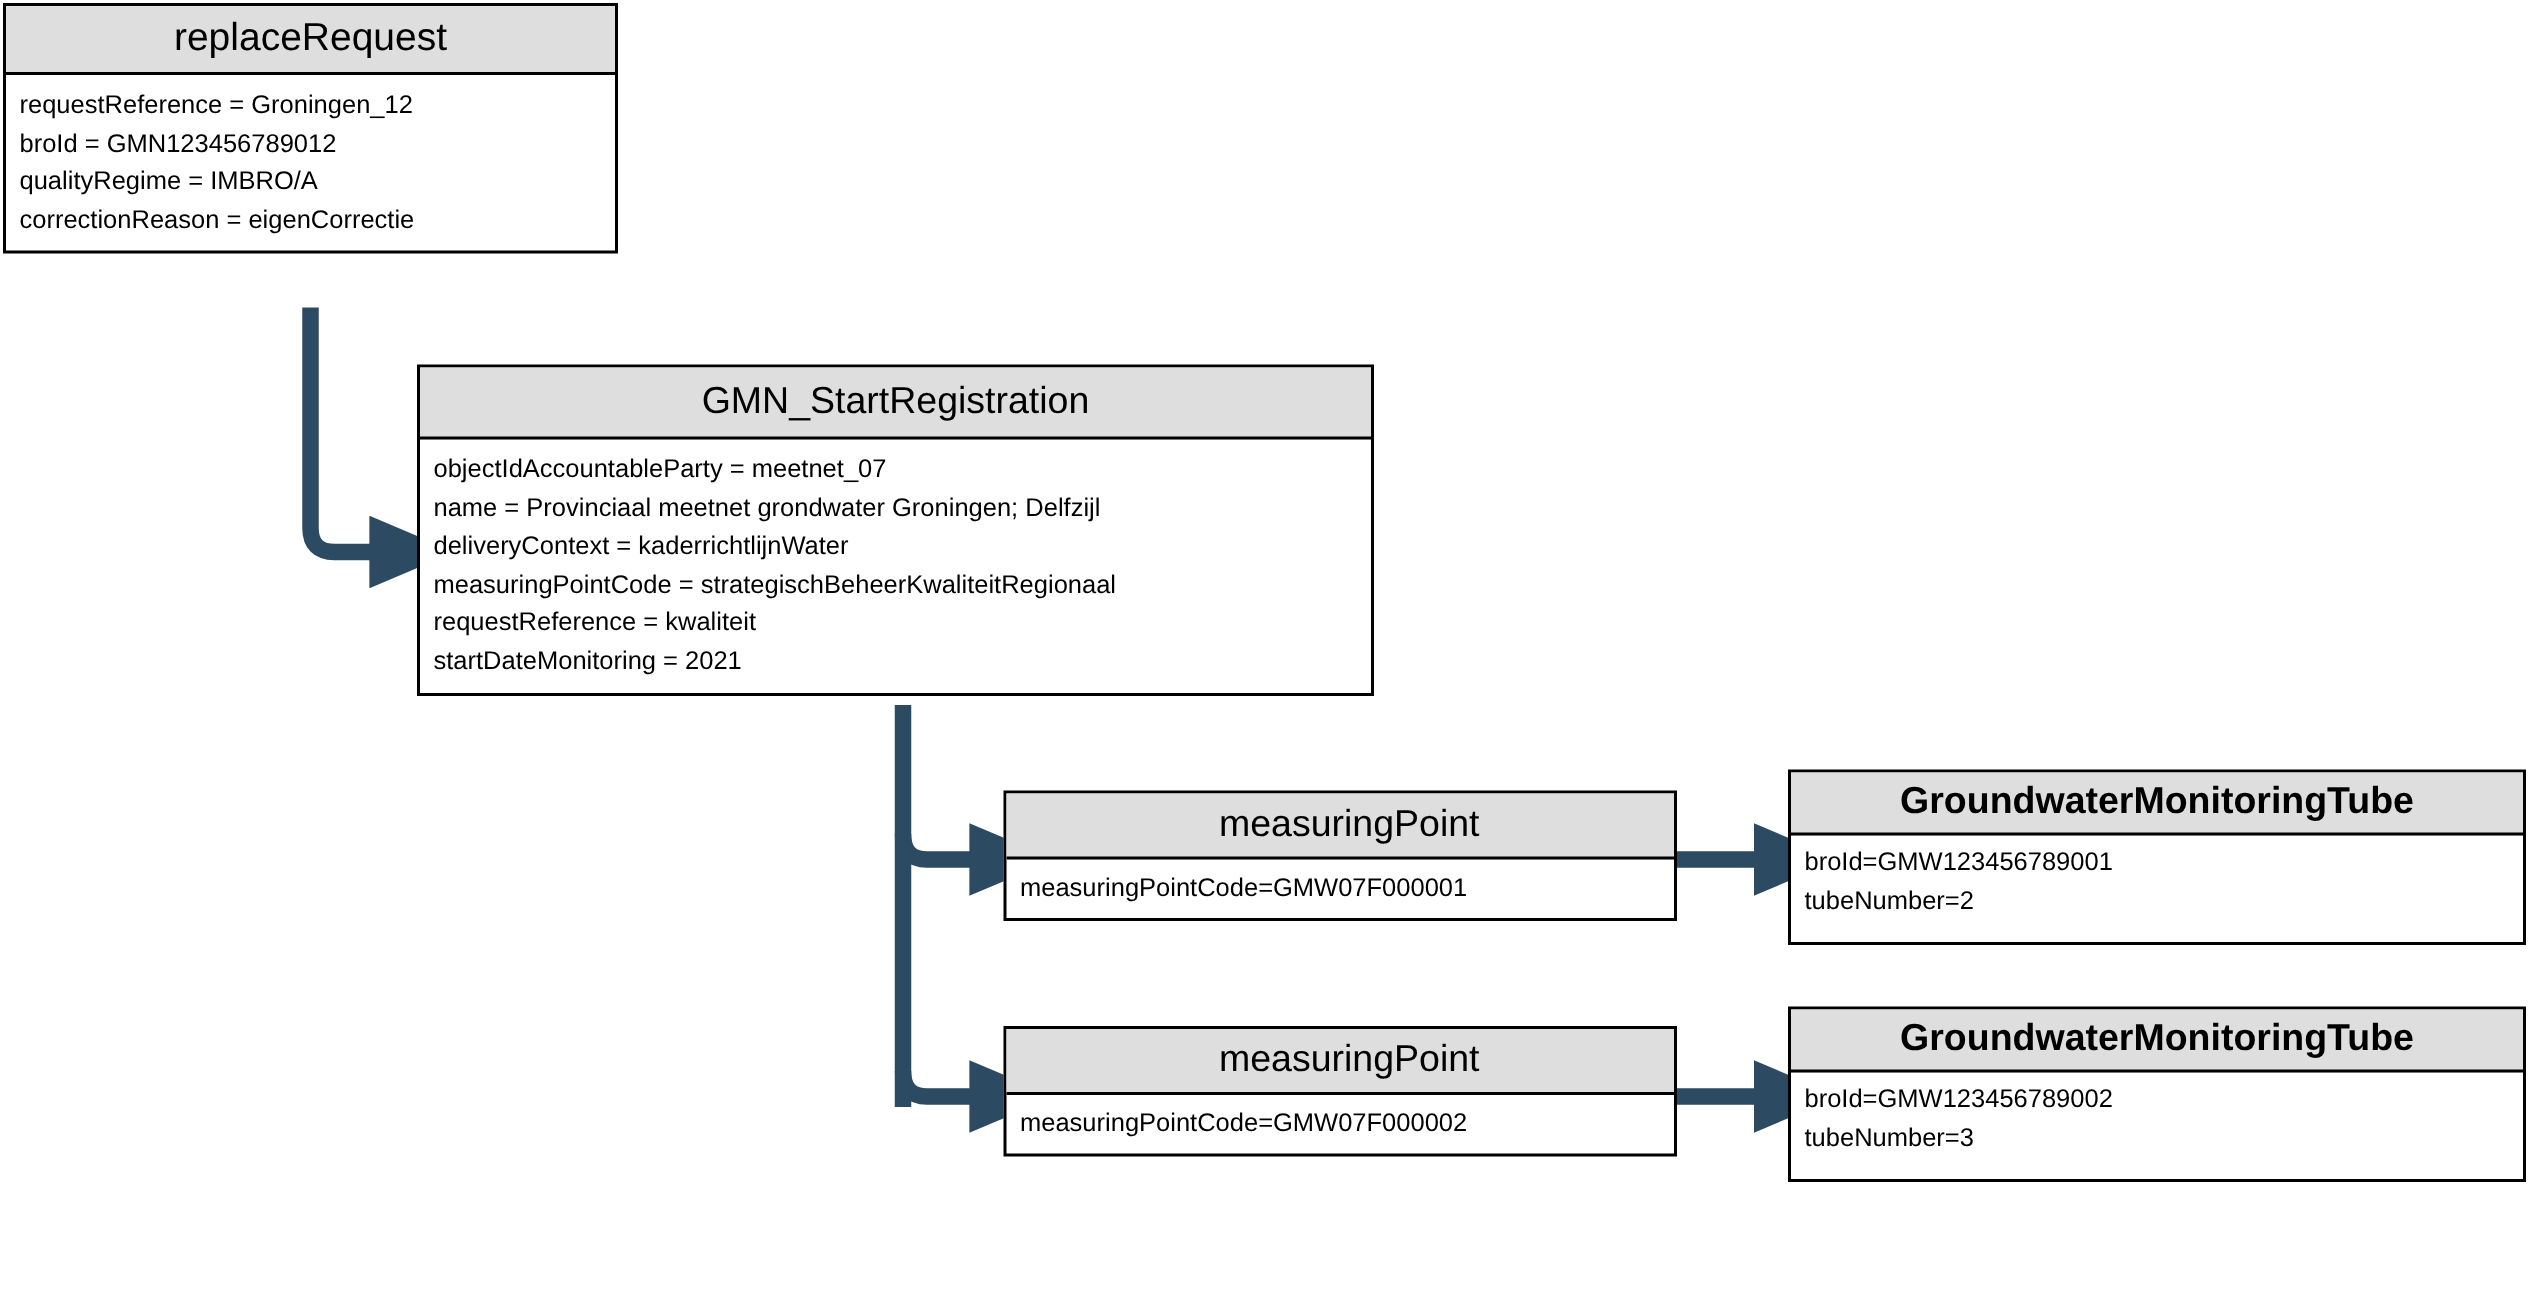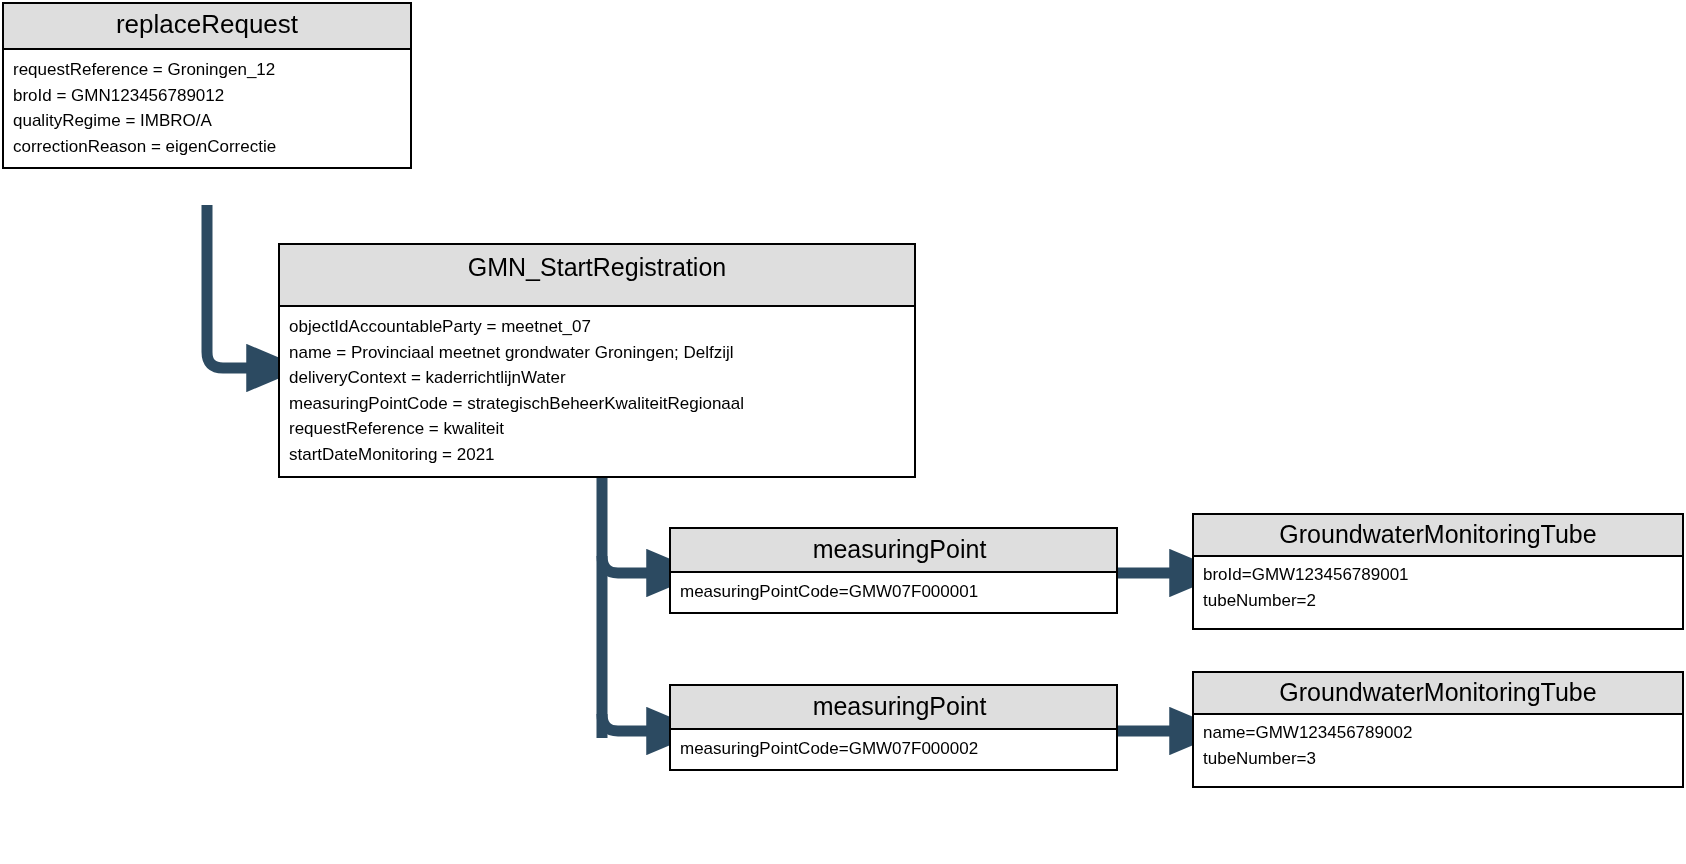--- a/index.html
+++ b/index.html
@@ -44,30 +44,30 @@
     color: #000000;
     font-size: 17px;
     line-height: 25.6px;
     white-space: nowrap;
   }
   
   #box-replace-request { left: 2px;    top: 2px;   width: 410px;  }
   #box-replace-request .hdr { font-size: 26px; padding-top: 6px; padding-bottom: 9px; }
 
   #box-gmn-start { left: 278px;  top: 243px; width: 638px; }
-  #box-gmn-start .hdr { padding-top: 8px; padding-bottom: 24px; }
+  #box-gmn-start .hdr { padding-top: 8px; padding-bottom: 10px; }
 
   #box-mp-1 { left: 669px;  top: 527px; width: 449px; }
   #box-mp-2 { left: 669px;  top: 684px; width: 449px; }
   .mp .hdr  { padding-top: 6px; padding-bottom: 8px; padding-left: 18px; }
   .mp .body { padding-top: 6px; padding-bottom: 7px; }
 
   #box-tube-1 { left: 1192px; top: 513px; width: 492px; }
   #box-tube-2 { left: 1192px; top: 671px; width: 492px; }
-  .tube .hdr  { padding-top: 5px; padding-bottom: 7px; }
+  .tube .hdr  { padding-top: 5px; padding-bottom: 7px; font-weight: bold; }
   .tube .body { padding-top: 5px; padding-bottom: 15px; }
 
   
   #connectors {
     position: absolute;
     left: 0;
     top: 0;
     width: 1686px;
     height: 864px;
     pointer-events: none;
@@ -144,18 +144,18 @@
     <div class="hdr">GroundwaterMonitoringTube</div>
     <div class="body">
       <div class="attr">broId=GMW123456789001</div>
       <div class="attr">tubeNumber=2</div>
     </div>
   </div>
 
   <div class="umlbox tube" id="box-tube-2">
     <div class="hdr">GroundwaterMonitoringTube</div>
     <div class="body">
-      <div class="attr">name=GMW123456789002</div>
+      <div class="attr">broId=GMW123456789002</div>
       <div class="attr">tubeNumber=3</div>
     </div>
   </div>
 
 </div>
 
 </body></html>

